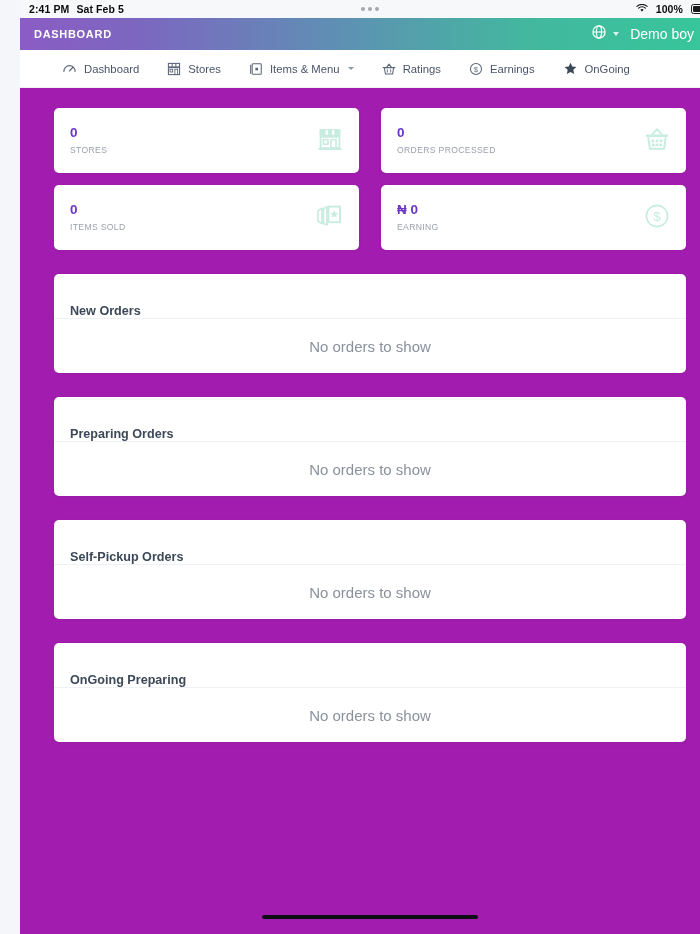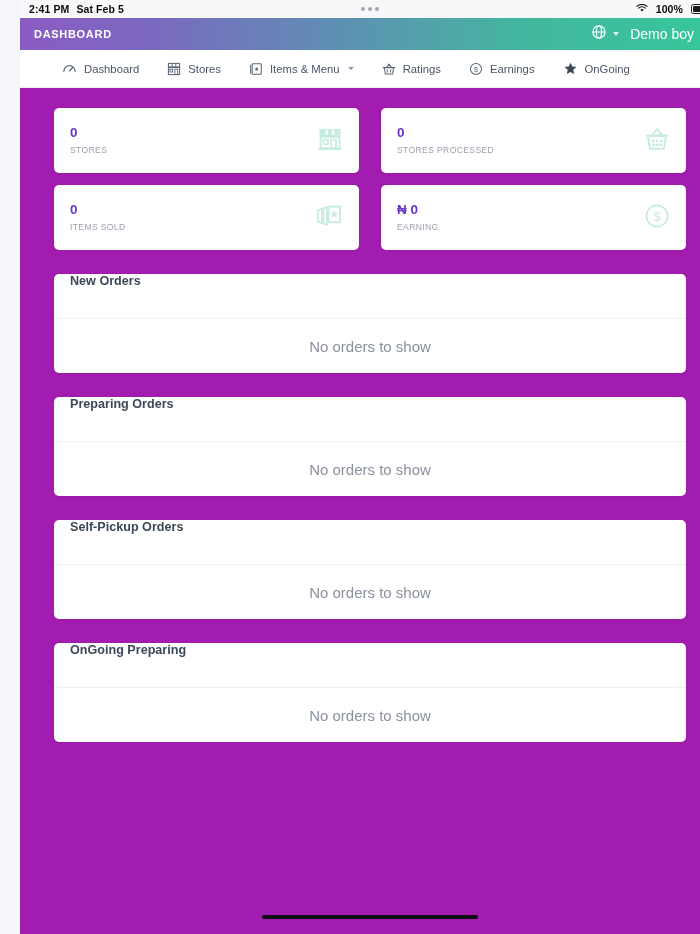--- a/index.html
+++ b/index.html
@@ -59,21 +59,21 @@
     box-shadow: 0 1px 3px rgba(40,50,80,.07);
     display: flex; align-items: center; justify-content: space-between;
     padding: 0 16px;
   }
   .stat-text { display: flex; flex-direction: column; gap: 6px; }
   .stat-value { font-size: 13.5px; font-weight: 700; color: #6b35c9; line-height: 1; }
   .stat-label { font-size: 8.6px; color: #9aa0ac; letter-spacing: .35px; line-height: 1; }
   .stat-icon { opacity: 1; }
 
   .section { background: #fff; border-radius: 5px; margin-top: 24px; box-shadow: 0 1px 3px rgba(40,50,80,.07); overflow: hidden; }
-  .section-head { height: 45px; display: flex; align-items: flex-start; padding: 0 16px; border-bottom: 1px solid #eef0f4; }
+  .section-head { height: 45px; display: flex; align-items: flex-end; padding: 0 16px; border-bottom: 1px solid #eef0f4; }
   .section-title { font-size: 12.6px; font-weight: 700; color: #3c4858; }
   .section-body { height: 54px; display: flex; align-items: center; justify-content: center; }
   .empty-text { font-size: 15px; color: #8a909c; }
 
   
   .home-ind-wrap { flex: 0 0 22px; display: flex; align-items: flex-start; justify-content: center; }
   .home-ind { width: 216px; height: 4px; border-radius: 3px; background: #0d0d14; margin-top: 3px; }
 </style>
 </head>
 <body>
@@ -213,21 +213,21 @@
               <rect x="6.4" y="13.6" width="4.6" height="4.6" fill="none" stroke="#c7ece0" stroke-width="1.6"></rect>
               <rect x="14" y="13.6" width="5" height="8.6" fill="none" stroke="#c7ece0" stroke-width="1.6"></rect>
               <rect x="1.4" y="22.2" width="23.2" height="1.8" fill="#c7ece0"></rect>
             </svg>
         </span>
       </div>
 
       <div class="stat-card">
         <div class="stat-text">
           <span class="stat-value">0</span>
-          <span class="stat-label">STORES PROCESSED</span>
+          <span class="stat-label">ORDERS PROCESSED</span>
         </div>
         <span class="stat-icon">
           <svg width="26" height="26" viewBox="0 0 26 26">
               <path d="M8 8.8 L13 3.2 L18 8.8" fill="none" stroke="#c7ece0" stroke-width="2" stroke-linejoin="round"></path>
               <rect x="2" y="8.6" width="22" height="2.4" rx="1" fill="#c7ece0"></rect>
               <path d="M4.2 11.4 L6 22.8h14l1.8-11.4" fill="none" stroke="#c7ece0" stroke-width="2" stroke-linejoin="round"></path>
               <rect x="7.6" y="13.6" width="2.6" height="2.6" fill="#c7ece0"></rect>
               <rect x="11.7" y="13.6" width="2.6" height="2.6" fill="#c7ece0"></rect>
               <rect x="15.8" y="13.6" width="2.6" height="2.6" fill="#c7ece0"></rect>
               <rect x="8.1" y="17.6" width="2.6" height="2.6" fill="#c7ece0"></rect>

